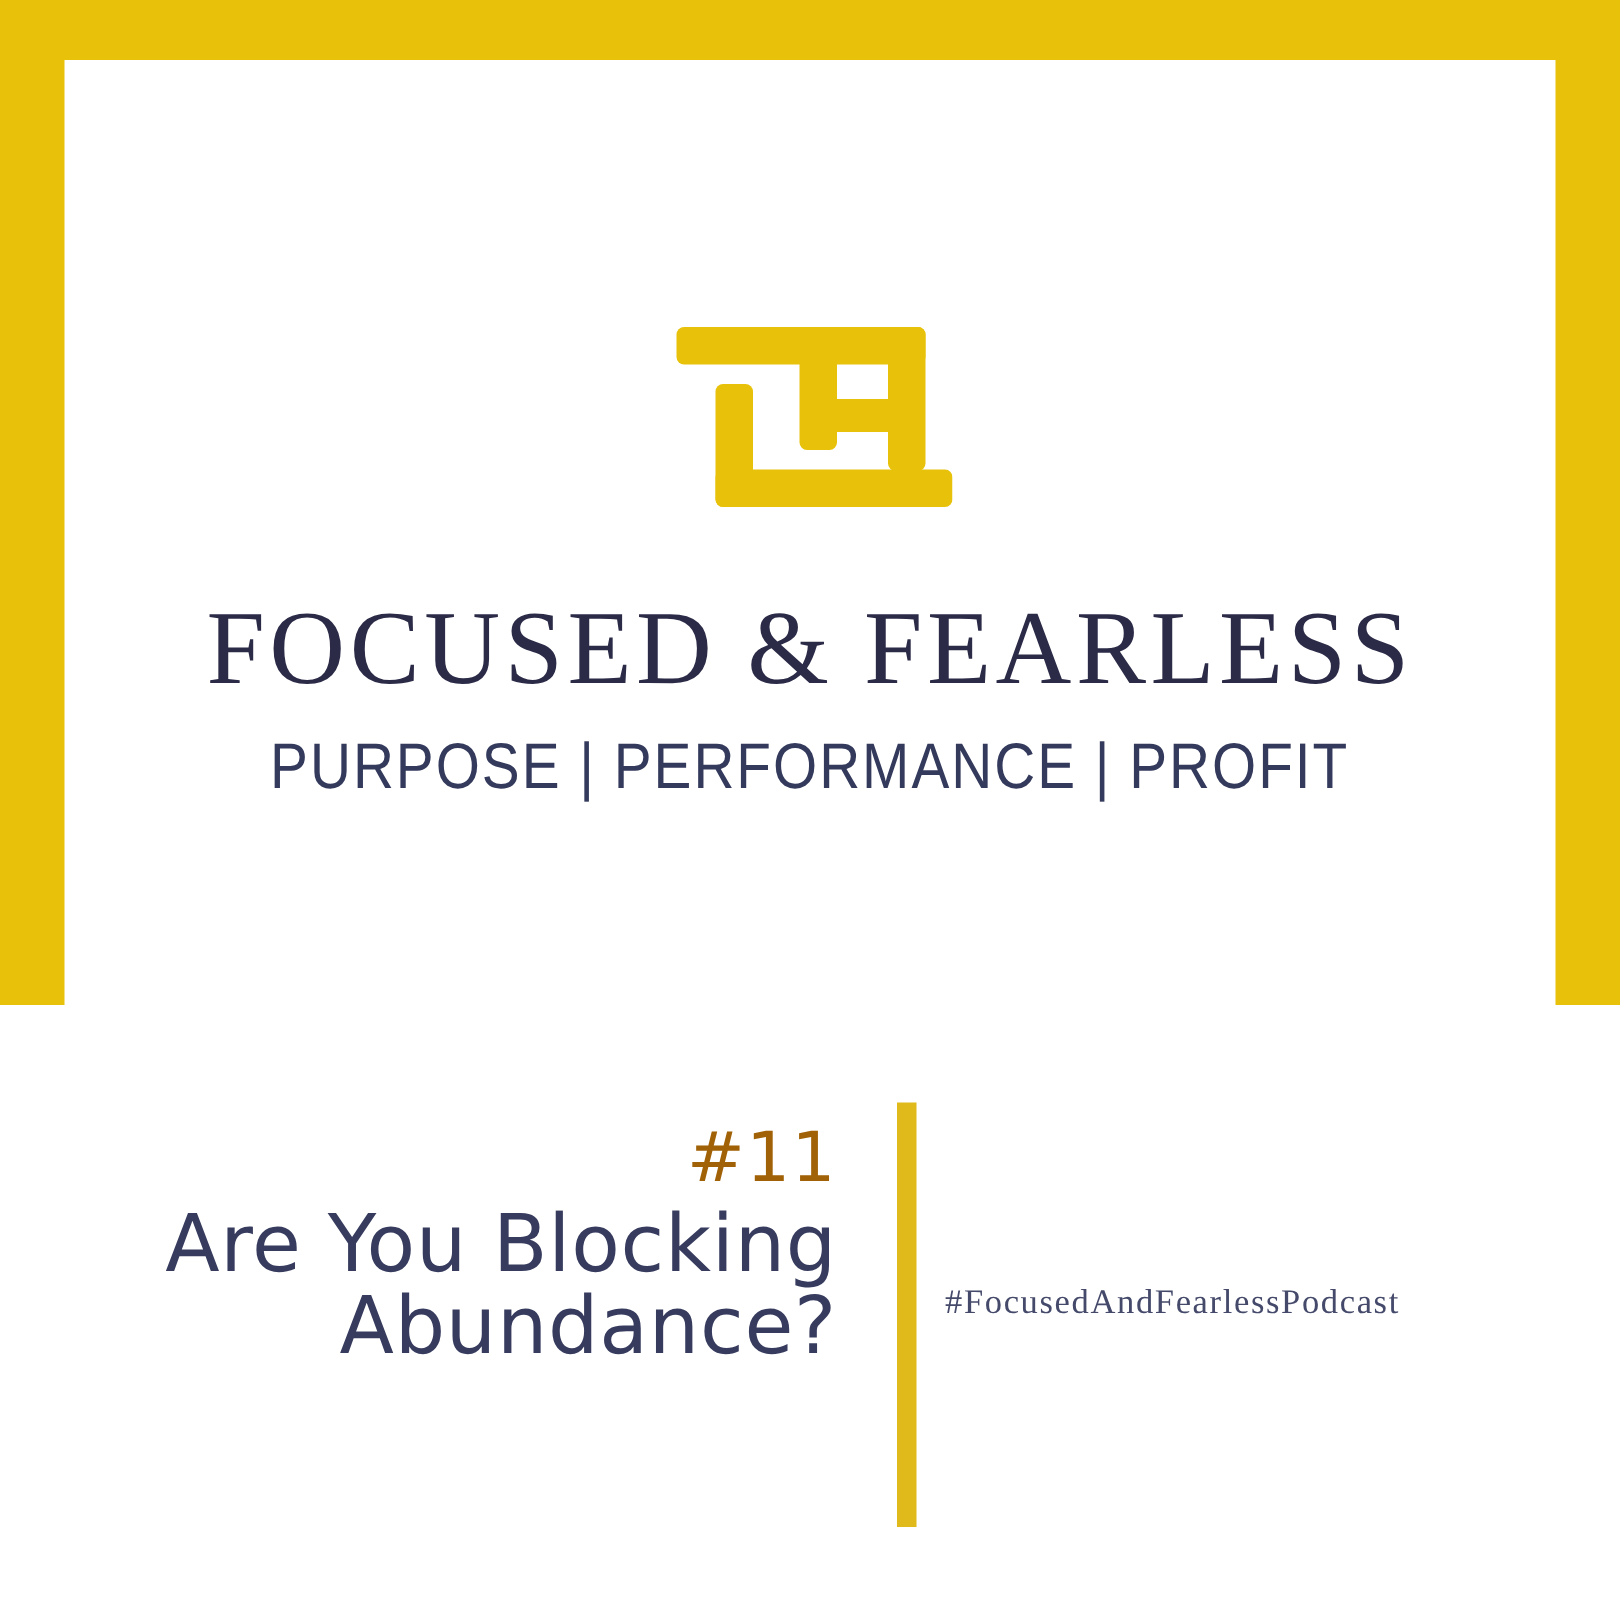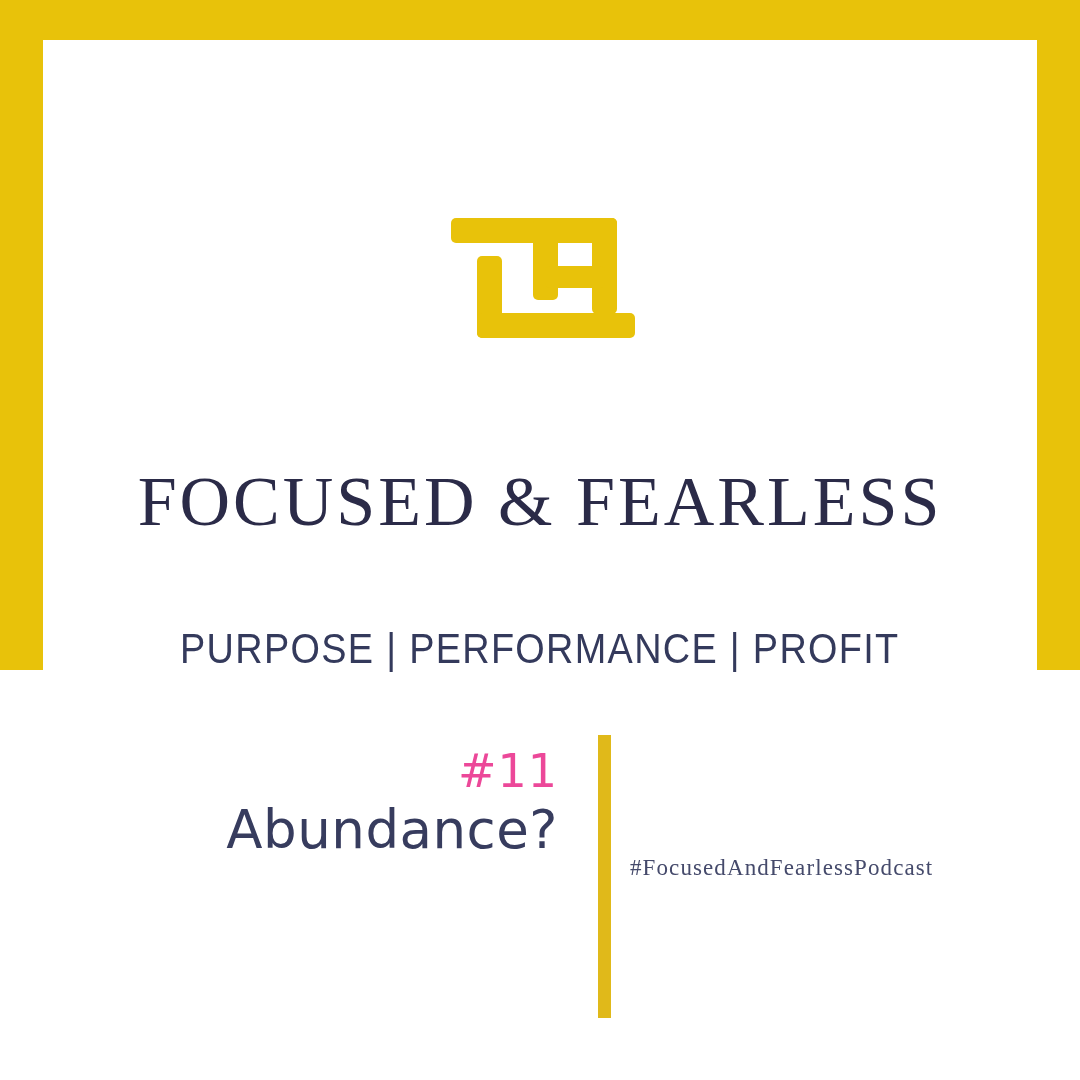--- a/index.html
+++ b/index.html
@@ -47,21 +47,21 @@
   
   .brand-block {
     position: absolute;
     left: 43px;
     top: 40px;
     width: 994px;
     height: 630px;
     display: flex;
     flex-direction: column;
     align-items: center;
-    justify-content: space-between;
+    justify-content: flex-start;
   }
 
   .logo-mark {
     margin-top: 164px;
     width: 190px;
     height: 136px;
     display: block;
   }
 
   .brand-title {
@@ -114,21 +114,21 @@
     text-align: right;
     color: #373c5e;
   }
 
   .episode-number {
     font-family: "DejaVu Sans", "Liberation Sans", sans-serif;
     font-size: 46px;
     line-height: 1.0;
     font-weight: 400;
     letter-spacing: 1px;
-    color: #ec4899;
+    color: #a16207;
   }
 
   .episode-title {
     margin-top: 8px;
     font-family: "DejaVu Sans", "Liberation Sans", sans-serif;
     font-size: 53px;
     line-height: 1.04;
     font-weight: 400;
     letter-spacing: 0.5px;
     color: #373c5e;
@@ -183,20 +183,21 @@
 
   </div>
 
   <div class="episode-area">
 
     <div class="divider"></div>
 
     <div class="episode-left">
       <div class="episode-number">#11</div>
       <div class="episode-title">
+        <div>Are You Blocking</div>
         <div>Abundance?</div>
       </div>
     </div>
 
     <div class="episode-right">
       <div class="handle-line">#FocusedAndFearlessPodcast</div>
     </div>
 
   </div>
 

